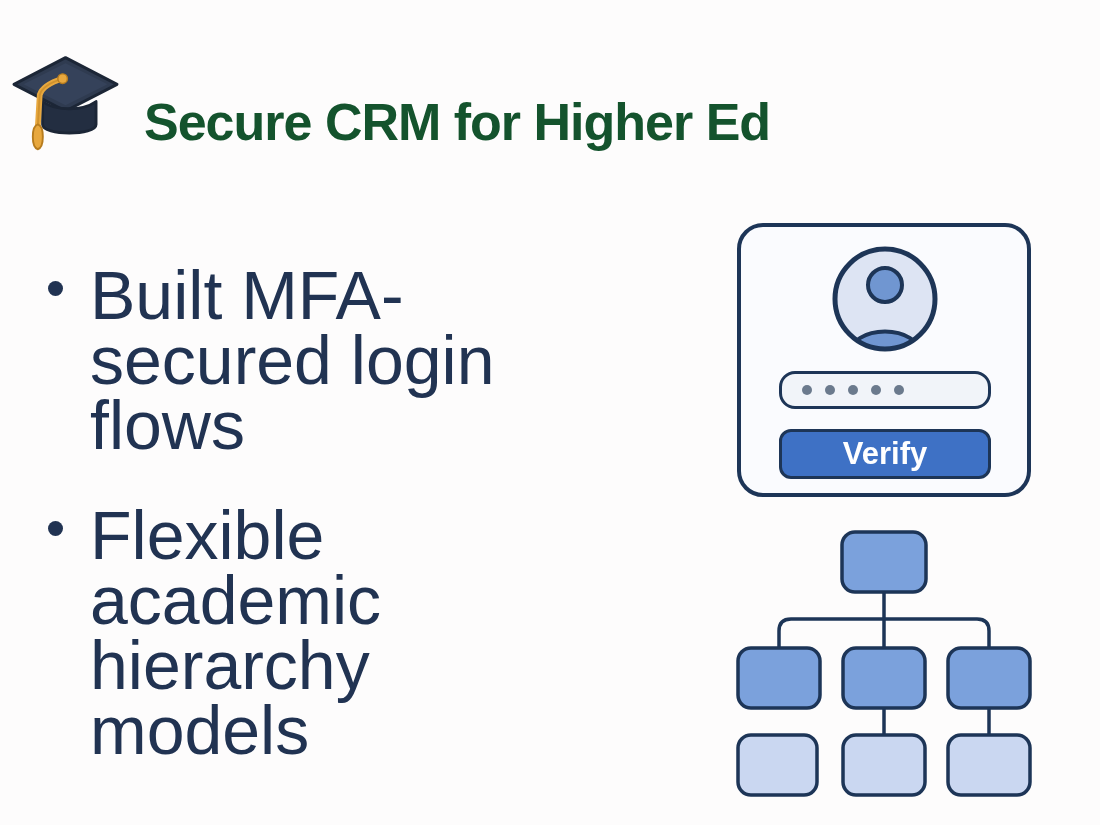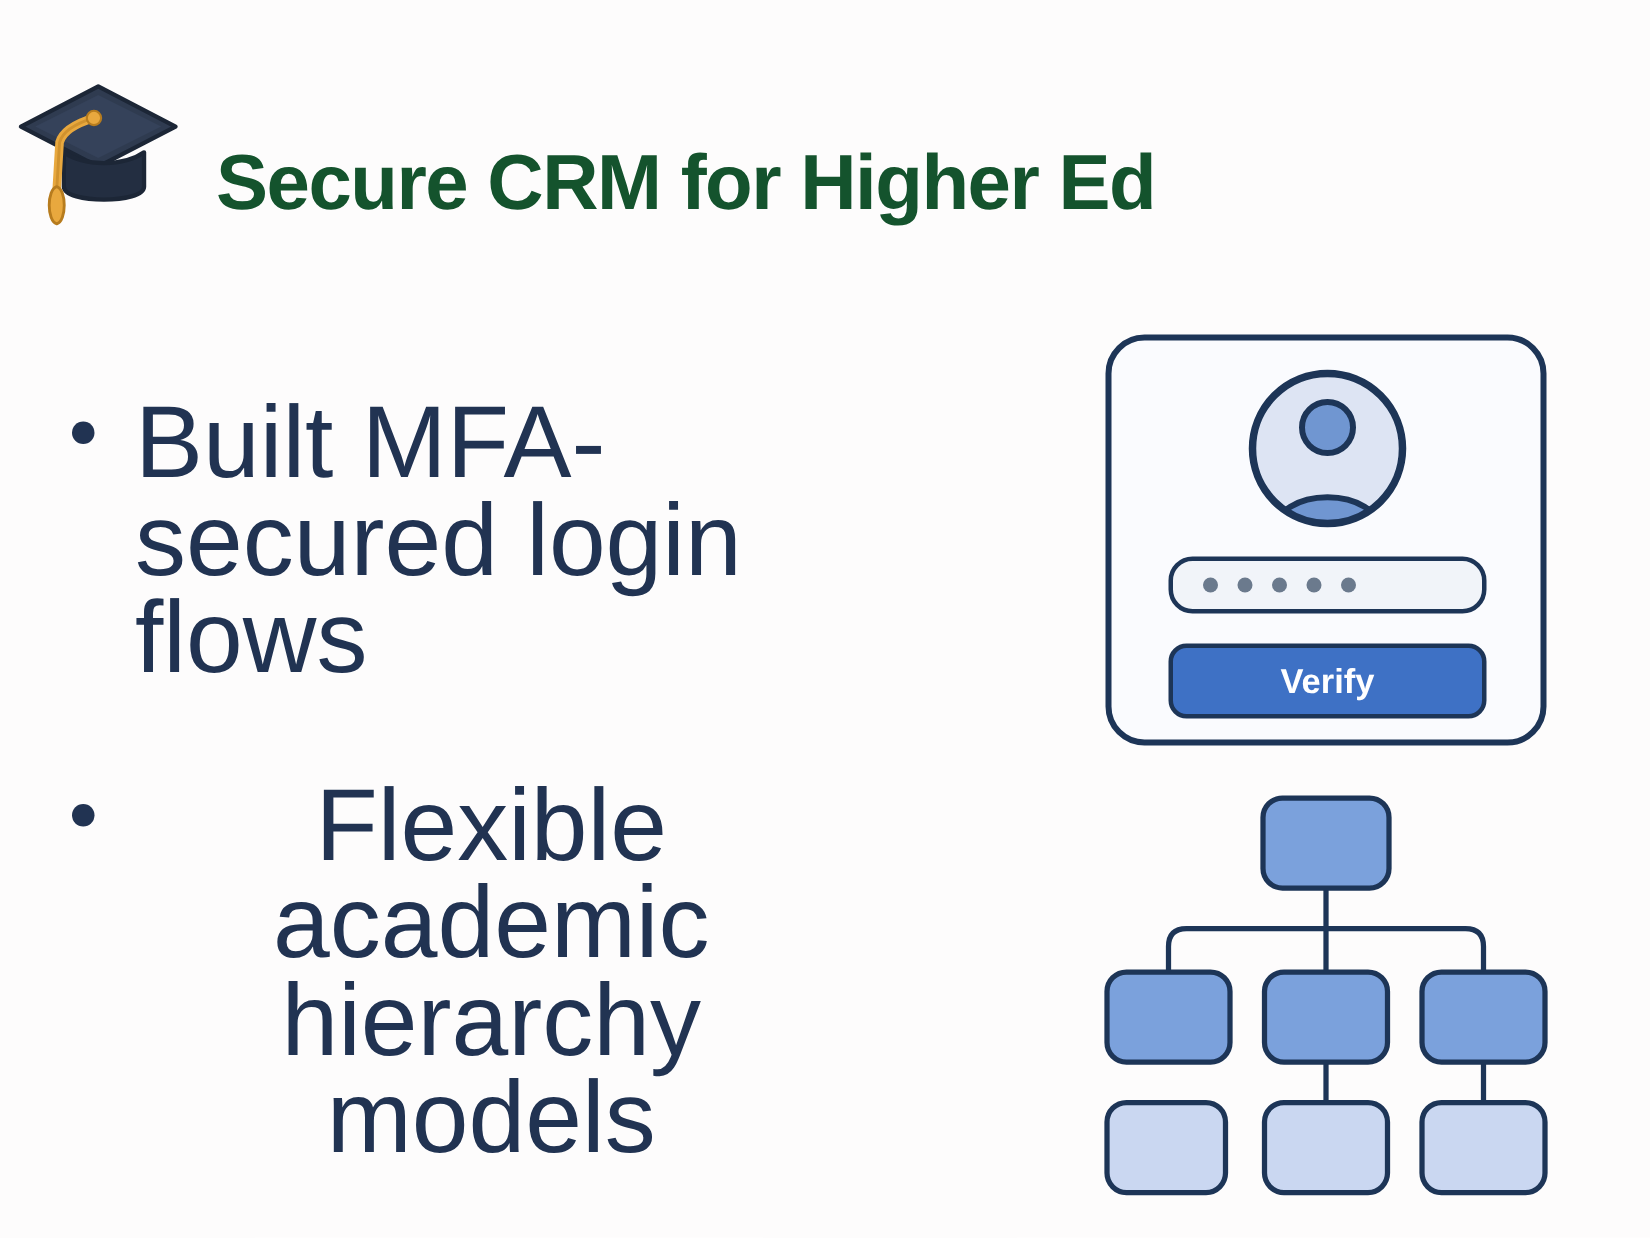--- a/index.html
+++ b/index.html
@@ -15,21 +15,21 @@
   .header{position:absolute;left:0;top:0;width:1100px;height:170px;}
   .cap-icon{position:absolute;left:8px;top:50px;width:115px;height:105px;}
   .title{
     position:absolute;left:144px;top:68px;
     font-size:52px;font-weight:bold;letter-spacing:-1px;
     color:#14532d;white-space:nowrap;line-height:1;margin-top:28px;
   }
   
   .bullet{position:absolute;left:46px;width:520px;}
   .bullet-1{top:263px;}
-  .bullet-2{top:518px;text-align:center;}
+  .bullet-2{top:503px;}
   .bullet .dot{
     position:absolute;left:2px;top:18px;
     width:15px;height:15px;border-radius:50%;
     background:#213352;
   }
   .bullet .btext{
     display:block;margin-left:44px;
     font-size:68px;line-height:65px;font-weight:400;
     color:#213352;max-width:475px;
   }
@@ -46,21 +46,21 @@
     width:212px;height:38px;box-sizing:border-box;
     background:#f1f4f9;border:3px solid #1d3557;border-radius:16px;
     display:flex;align-items:center;padding-left:20px;gap:13px;
   }
   .pw-dot{width:10px;height:10px;border-radius:50%;background:#6b7a8d;flex:0 0 auto;}
   .verify-btn{
     position:absolute;left:38px;top:202px;
     width:212px;height:50px;box-sizing:border-box;
     background:#3e71c5;border:3px solid #1d3557;border-radius:12px;
     display:flex;align-items:center;justify-content:center;
-    color:#ffffff;font-size:23px;font-weight:bold;
+    color:#ffffff;font-size:31px;font-weight:bold;
   }
   
   .hierarchy{position:absolute;left:720px;top:525px;width:330px;height:285px;}
 </style>
 </head>
 <body>
 
 <div class="slide">
 
   <div class="header">

